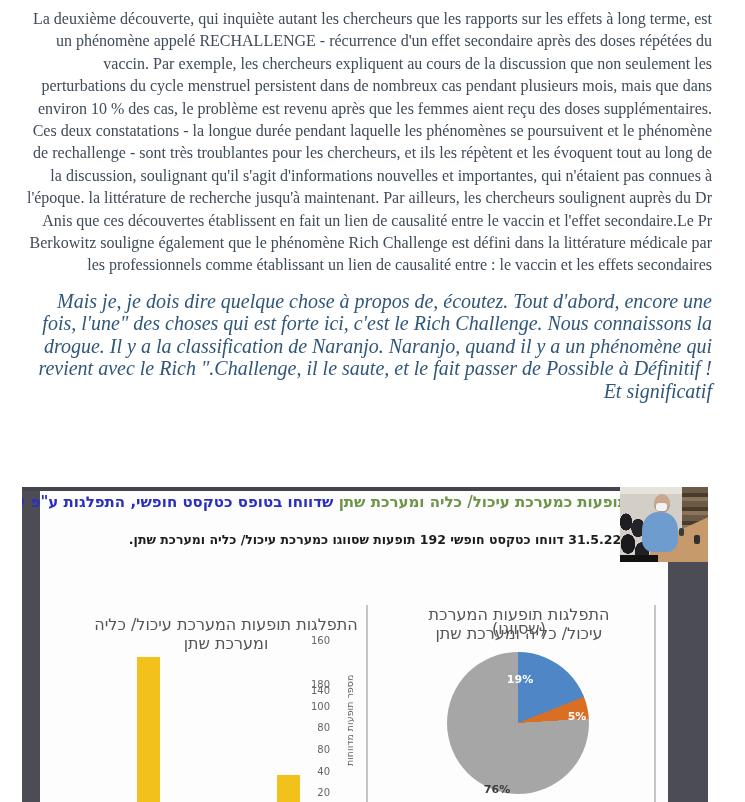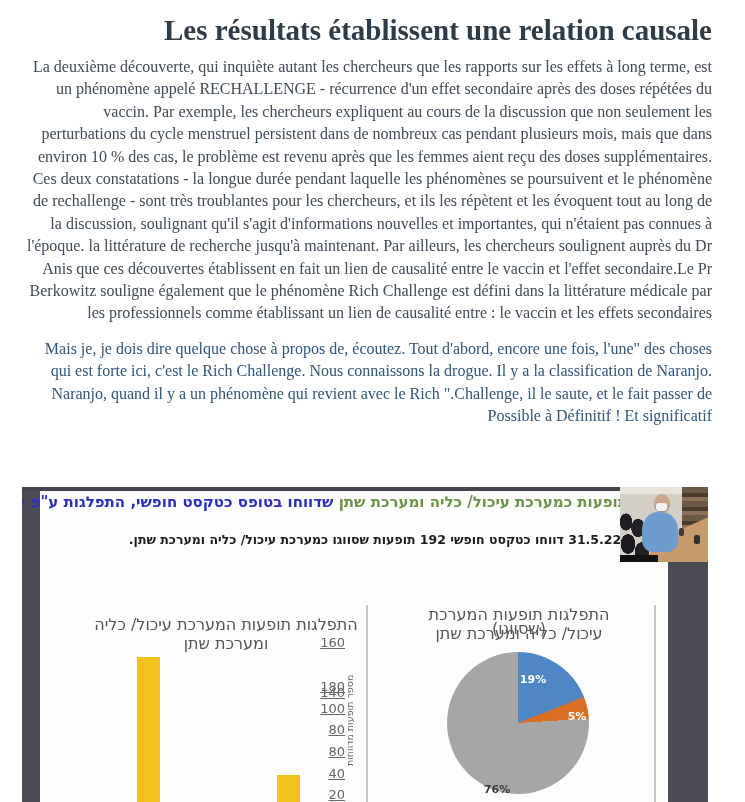--- a/index.html
+++ b/index.html
@@ -3,22 +3,22 @@
 <meta charset="utf-8">
 <style>
   html,body{margin:0;padding:0;background:#ffffff;}
   .page{position:relative;width:745px;height:802px;overflow:hidden;background:#ffffff;
         font-family:"Liberation Serif", serif;}
   .article{margin:0 33px 0 22px;}
   h1.title{margin:12px 0 6px 0;font-size:29px;line-height:36px;font-weight:bold;
            color:#2d3c48;text-align:right;}
   p.body-text{margin:8px 0 0 0;font-size:16px;line-height:22.4px;color:#3e4b58;
               text-align:right;}
-  p.quote-text{margin:13px 0 0 0;font-size:16px;line-height:22.4px;color:#30567a;
-               text-align:right;}
+  p.quote-text{margin:13px 0 0 0;font-size:20px;line-height:22.4px;color:#30567a;
+               font-style:italic;text-align:right;}
 
   
   .frame{position:absolute;left:22px;top:487px;width:686px;height:315px;overflow:hidden;
          background:#fdfdfd;font-family:"DejaVu Sans", sans-serif;}
   .band-left{position:absolute;left:0;top:0;width:18px;height:315px;background:#4c4c54;}
   .band-top{position:absolute;left:0;top:0;width:686px;height:4px;background:#44444c;}
   .band-right{position:absolute;left:646px;top:60px;width:40px;height:255px;background:#4c4c54;}
   .slide-title{position:absolute;right:80px;top:6px;white-space:nowrap;font-size:15px;
                font-weight:bold;}
   .slide-title .green{color:#6d9447;}
@@ -26,21 +26,21 @@
   .slide-stat{position:absolute;right:74px;top:45px;white-space:nowrap;font-size:12.5px;
               font-weight:bold;color:#1c1c1c;}
   .slide-graphline{position:absolute;right:36px;top:74px;white-space:nowrap;font-size:12px;
                    color:#222222;}
   .divider{position:absolute;top:118px;width:2px;height:197px;background:#c4c4c4;}
   .d1{left:344px;} .d2{left:632px;}
   .chart-title{position:absolute;font-size:16px;color:#555555;text-align:center;}
   .bar-title{left:58px;top:128px;width:292px;}
   .pie-title{left:398px;top:118px;width:198px;}
   .pie-sub{left:398px;top:132px;width:198px;}
-  .tick{position:absolute;right:363px;font-size:13px;color:#666666;text-decoration:underline;}
+  .tick{position:absolute;right:378px;font-size:10px;color:#666666;}
   .ylabel{position:absolute;left:322px;top:158px;height:150px;font-size:9.5px;color:#666666;
           writing-mode:vertical-rl;transform:rotate(180deg);text-align:center;}
   .bar{position:absolute;bottom:-13px;width:23px;background:#f2c11c;}
   .pie{position:absolute;left:425px;top:165px;width:142px;height:142px;border-radius:50%;}
   .pie-label{position:absolute;transform:translate(-50%,-50%);font-size:11px;font-weight:bold;}
 
   
   .webcam{position:absolute;left:598px;top:0;width:88px;height:75px;overflow:hidden;
           background:#d3cfc7;z-index:5;}
   .wc-ceiling{position:absolute;left:0;top:0;width:88px;height:7px;background:#e6e3dc;}
@@ -61,21 +61,20 @@
   .wc-head{position:absolute;left:34px;top:7px;width:16px;height:19px;background:#c9a78b;
            border-radius:50%;box-shadow:0 -2px 0 #9a9a94 inset;}
   .wc-mask{position:absolute;left:36px;top:16px;width:11px;height:8px;background:#f2f2f2;border-radius:3px;}
   .wc-caption{position:absolute;left:0;bottom:0;width:38px;height:7px;background:#111111;}
 </style>
 </head>
 <body>
 
 <div class="page">
   <div class="article">
-    <h1 class="title">Les résultats établissent une relation causale</h1>
     <p class="body-text">La deuxième découverte, qui inquiète autant les chercheurs que les rapports sur les effets à long terme, est un phénomène appelé RECHALLENGE - récurrence d'un effet secondaire après des doses répétées du vaccin. Par exemple, les chercheurs expliquent au cours de la discussion que non seulement les perturbations du cycle menstruel persistent dans de nombreux cas pendant plusieurs mois, mais que dans environ 10 % des cas, le problème est revenu après que les femmes aient reçu des doses supplémentaires. Ces deux constatations - la longue durée pendant laquelle les phénomènes se poursuivent et le phénomène de rechallenge - sont très troublantes pour les chercheurs, et ils les répètent et les évoquent tout au long de la discussion, soulignant qu'il s'agit d'informations nouvelles et importantes, qui n'étaient pas connues à l'époque. la littérature de recherche jusqu'à maintenant. Par ailleurs, les chercheurs soulignent auprès du Dr Anis que ces découvertes établissent en fait un lien de causalité entre le vaccin et l'effet secondaire.Le Pr Berkowitz souligne également que le phénomène Rich Challenge est défini dans la littérature médicale par les professionnels comme établissant un lien de causalité entre : le vaccin et les effets secondaires</p>
     <p class="quote-text">Mais je, je dois dire quelque chose à propos de, écoutez. Tout d'abord, encore une fois, l'une" des choses qui est forte ici, c'est le Rich Challenge. Nous connaissons la drogue. Il y a la classification de Naranjo. Naranjo, quand il y a un phénomène qui revient avec le Rich ".Challenge, il le saute, et le fait passer de Possible à Définitif ! Et significatif</p>
   </div>
 
   <div class="frame">
     <div class="band-left"></div>
     <div class="band-top"></div>
     <div class="band-right"></div>
 
     <div class="slide-title" dir="rtl">
@@ -102,21 +101,21 @@
       <div id="bar-bars">
           <div class="bar" style="left: 115px; height: 158.41px; background: rgb(242, 193, 28);"></div>
           <div class="bar" style="left: 255px; height: 40.145px; background: rgb(242, 193, 28);"></div>
         </div>
     </div>
 
     <div>
       <div class="chart-title pie-title" dir="rtl">התפלגות תופעות המערכת עיכול/ כליה ומערכת שתן</div>
       <div class="chart-title pie-sub" dir="rtl">(שסווגו)</div>
       <div class="pie" id="pie" style="background: conic-gradient(rgb(78, 134, 198) 0deg, rgb(78, 134, 198) 68.4deg, rgb(217, 111, 35) 68.4deg, rgb(217, 111, 35) 86.4deg, rgb(166, 166, 166) 86.4deg, rgb(166, 166, 166) 360deg);">
-          <div class="pie-label" style="left: 86px; top: 27px; color: rgb(255, 255, 255);">19%</div>
+          <div class="pie-label" style="left: 73px; top: 27px; color: rgb(255, 255, 255);">19%</div>
           <div class="pie-label" style="left: 130px; top: 64px; color: rgb(255, 255, 255);">5%</div>
           <div class="pie-label" style="left: 50px; top: 137px; color: rgb(61, 61, 61);">76%</div>
         </div>
     </div>
 
     <div class="webcam">
       <div class="wc-ceiling"></div>
       <div class="wc-shelf"></div>
       <div class="wc-chairs"></div>
       <div class="wc-table"></div>

